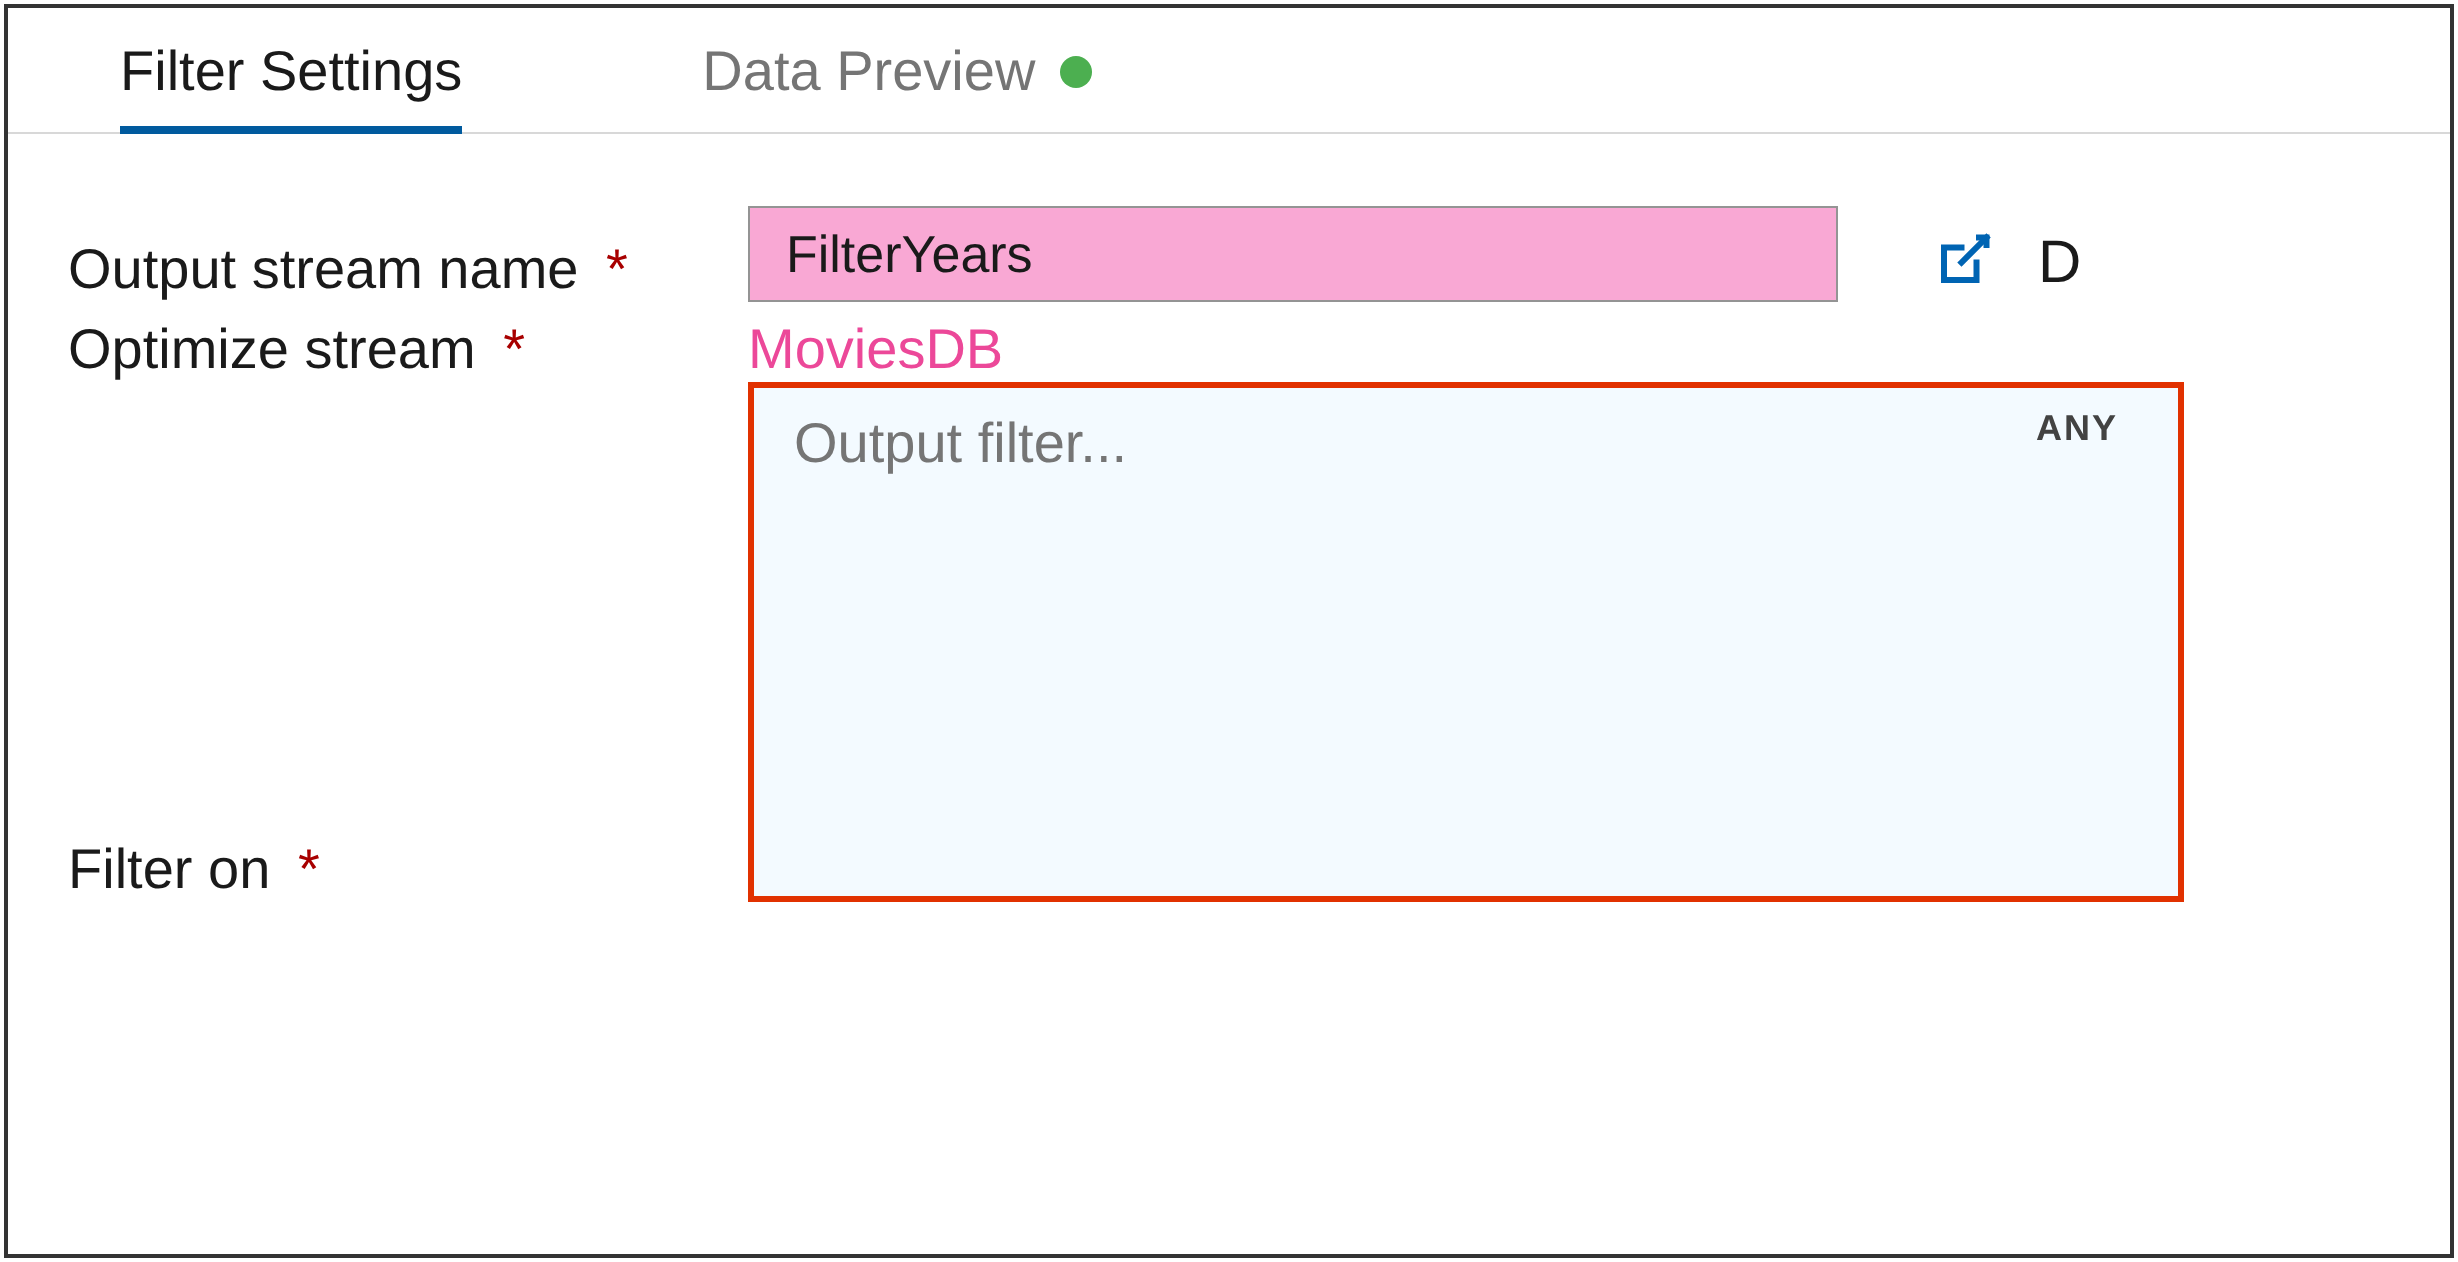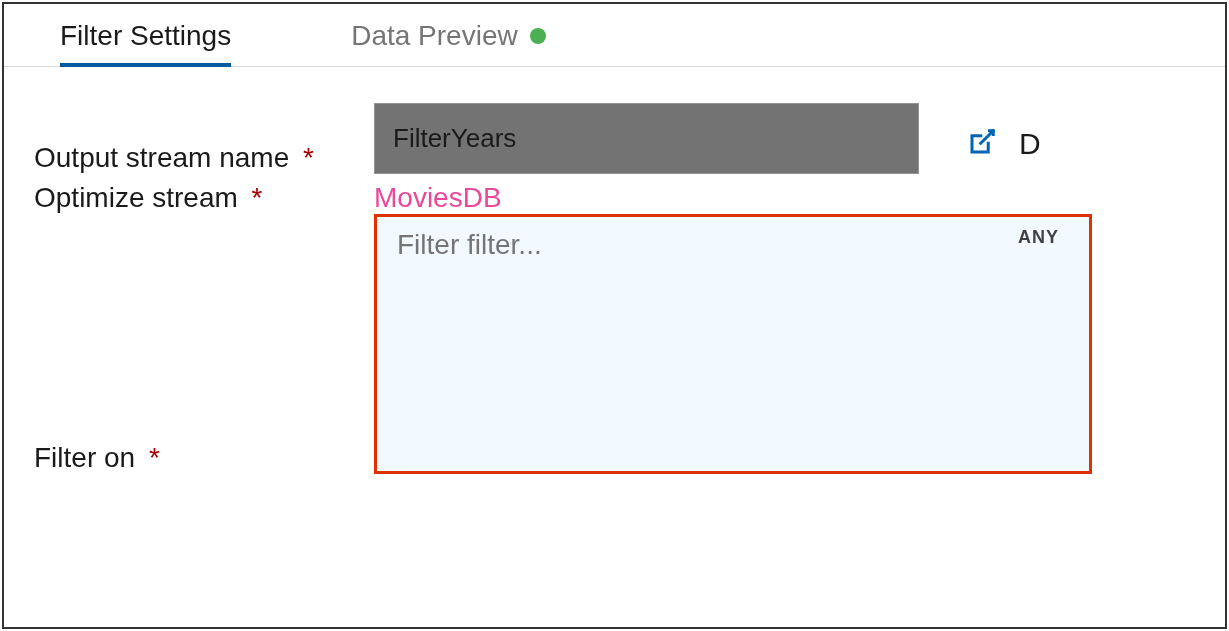--- a/index.html
+++ b/index.html
@@ -71,26 +71,26 @@
       color: #1a1a1a;
       padding-top: 8px;
       flex-shrink: 0;
     }
     .required {
       color: #a80000;
       margin-left: 6px;
     }
     .text-input {
       width: 545px;
-      height: 71px;
+      height: 48px;
       border: 1px solid #949494;
       font-size: 26px;
       color: #1a1a1a;
       padding: 12px 18px;
-      background: #737373;
+      background: #f9a8d4;
       outline: none;
     }
     .link-value {
       font-size: 28px;
       color: #ec4899;
       padding-top: 8px;
       cursor: pointer;
     }
     .filter-box {
       width: 718px;
@@ -179,20 +179,20 @@
       </div>
       <div class="link-value">MoviesDB</div>
     </div>
 
     <div class="form-row">
       <div class="form-label">
         <span>Filter on</span>
         <span class="required">*</span>
       </div>
       <div class="filter-box">
-        <span class="filter-placeholder">Filter filter...</span>
+        <span class="filter-placeholder">Output filter...</span>
         <span class="any-tag">ANY</span>
       </div>
     </div>
 
   </div>
 
 </div>
 
 </body></html>

